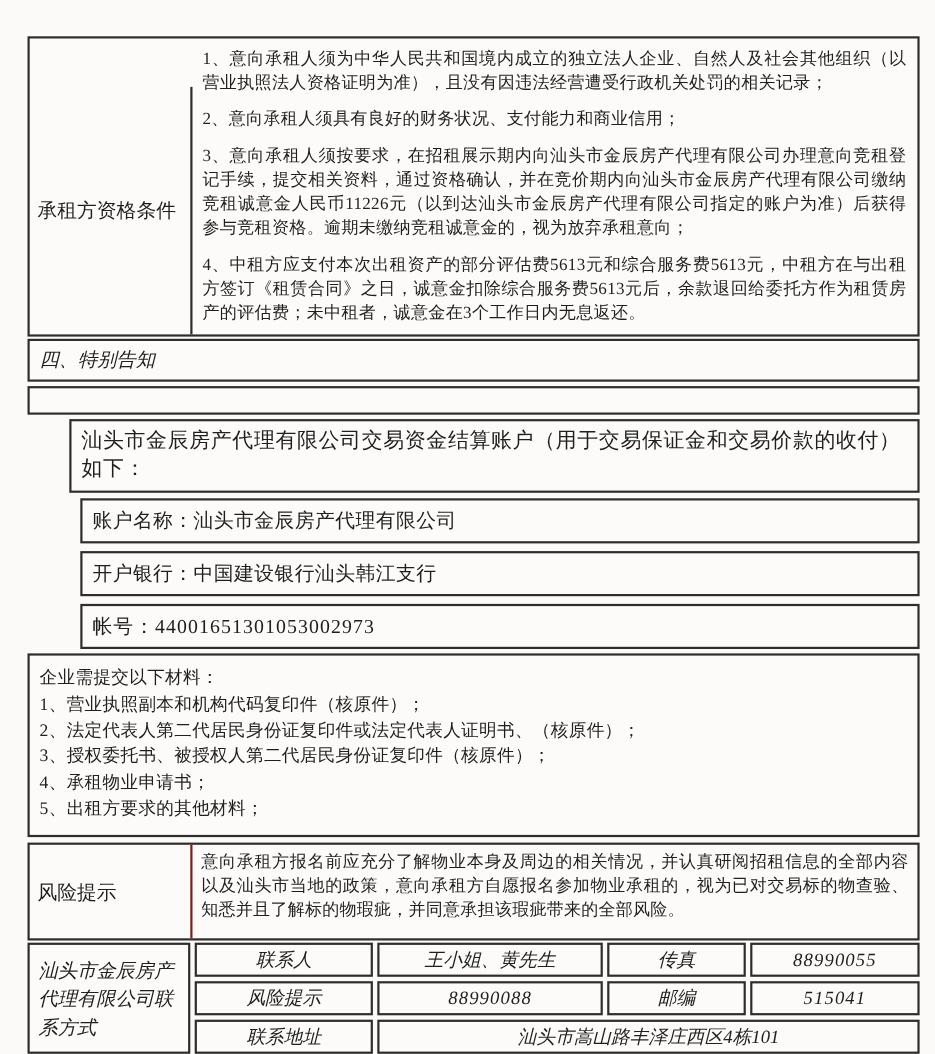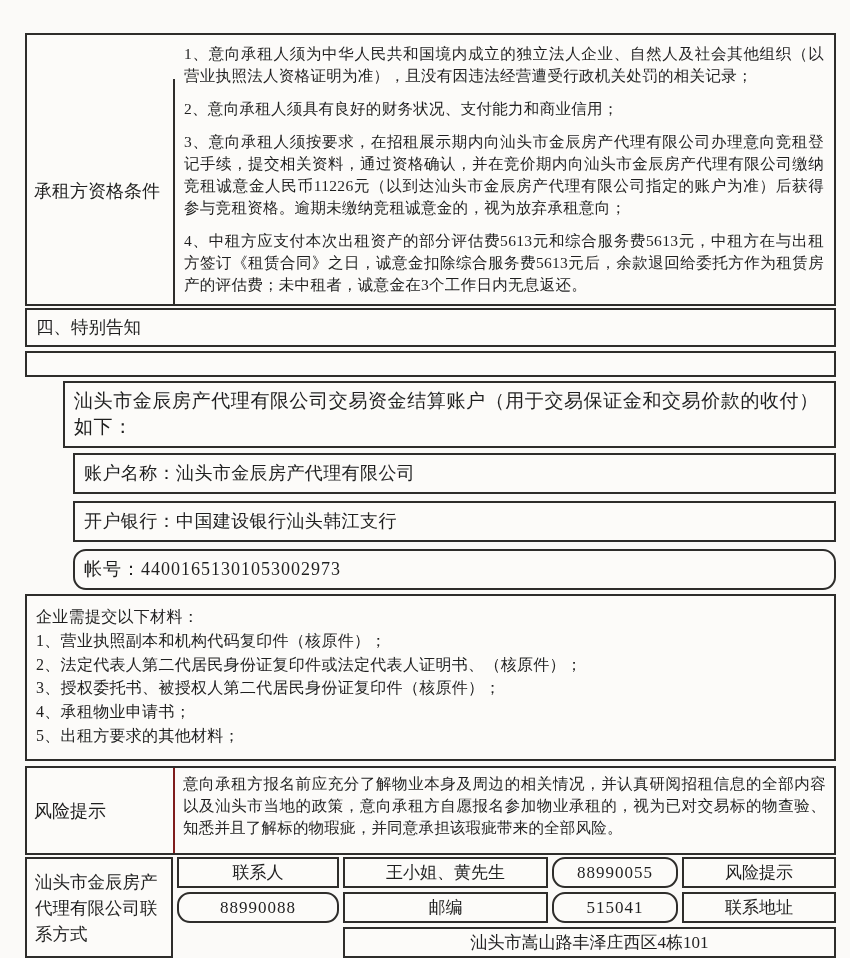--- a/index.html
+++ b/index.html
@@ -12,21 +12,21 @@
   }
   .doc {
     position: absolute;
     left: 25px; top: 33px;
     width: 811px;
   }
   .sec {
     border: 2px solid #2e2d2b;
     background: #fcfbf9;
   }
-  .gap2 { margin-top: 2px; }
+  .gap2 { margin-top: 2px; font-style: italic; }
   .gap4 { margin-top: 4px; }
   .gap5 { margin-top: 5px; }
   .gap7 { margin-top: 7px; }
   .gap9 { margin-top: 4px; }
 
   
   .twocol { display: flex; align-items: stretch; }
   .leftcell {
     width: 148px; flex: 0 0 148px;
     border-right: 2px solid #2e2d2b;
@@ -79,21 +79,21 @@
     padding: 2px 4px;
   }
   .contact-label {
     grid-row: 1 / span 3;
     justify-content: flex-start;
     text-align: left;
     padding: 4px 8px;
     font-size: 17.5px; line-height: 1.5;
   }
   .span3 { grid-column: 3 / span 3; }
-  .num { letter-spacing: 1px; border-radius: 13px; }
+  .num { letter-spacing: 1px; }
 </style>
 </head>
 <body>
 
 <div class="doc">
 
   <div class="sec twocol">
     <div class="leftcell">
       <span>承租方资格条件</span>
     </div>
@@ -145,20 +145,21 @@
     </div>
   </div>
 
   <div class="contact gap2">
     <div class="ccell contact-label">
       <span>汕头市金辰房产代理有限公司联系方式</span>
     </div>
 
     <div class="ccell">联系人</div>
     <div class="ccell">王小姐、黄先生</div>
+    <div class="ccell">传真</div>
     <div class="ccell num">88990055</div>
 
     <div class="ccell">风险提示</div>
     <div class="ccell num">88990088</div>
     <div class="ccell">邮编</div>
     <div class="ccell num">515041</div>
 
     <div class="ccell">联系地址</div>
     <div class="ccell span3">汕头市嵩山路丰泽庄西区4栋101</div>
   </div>

